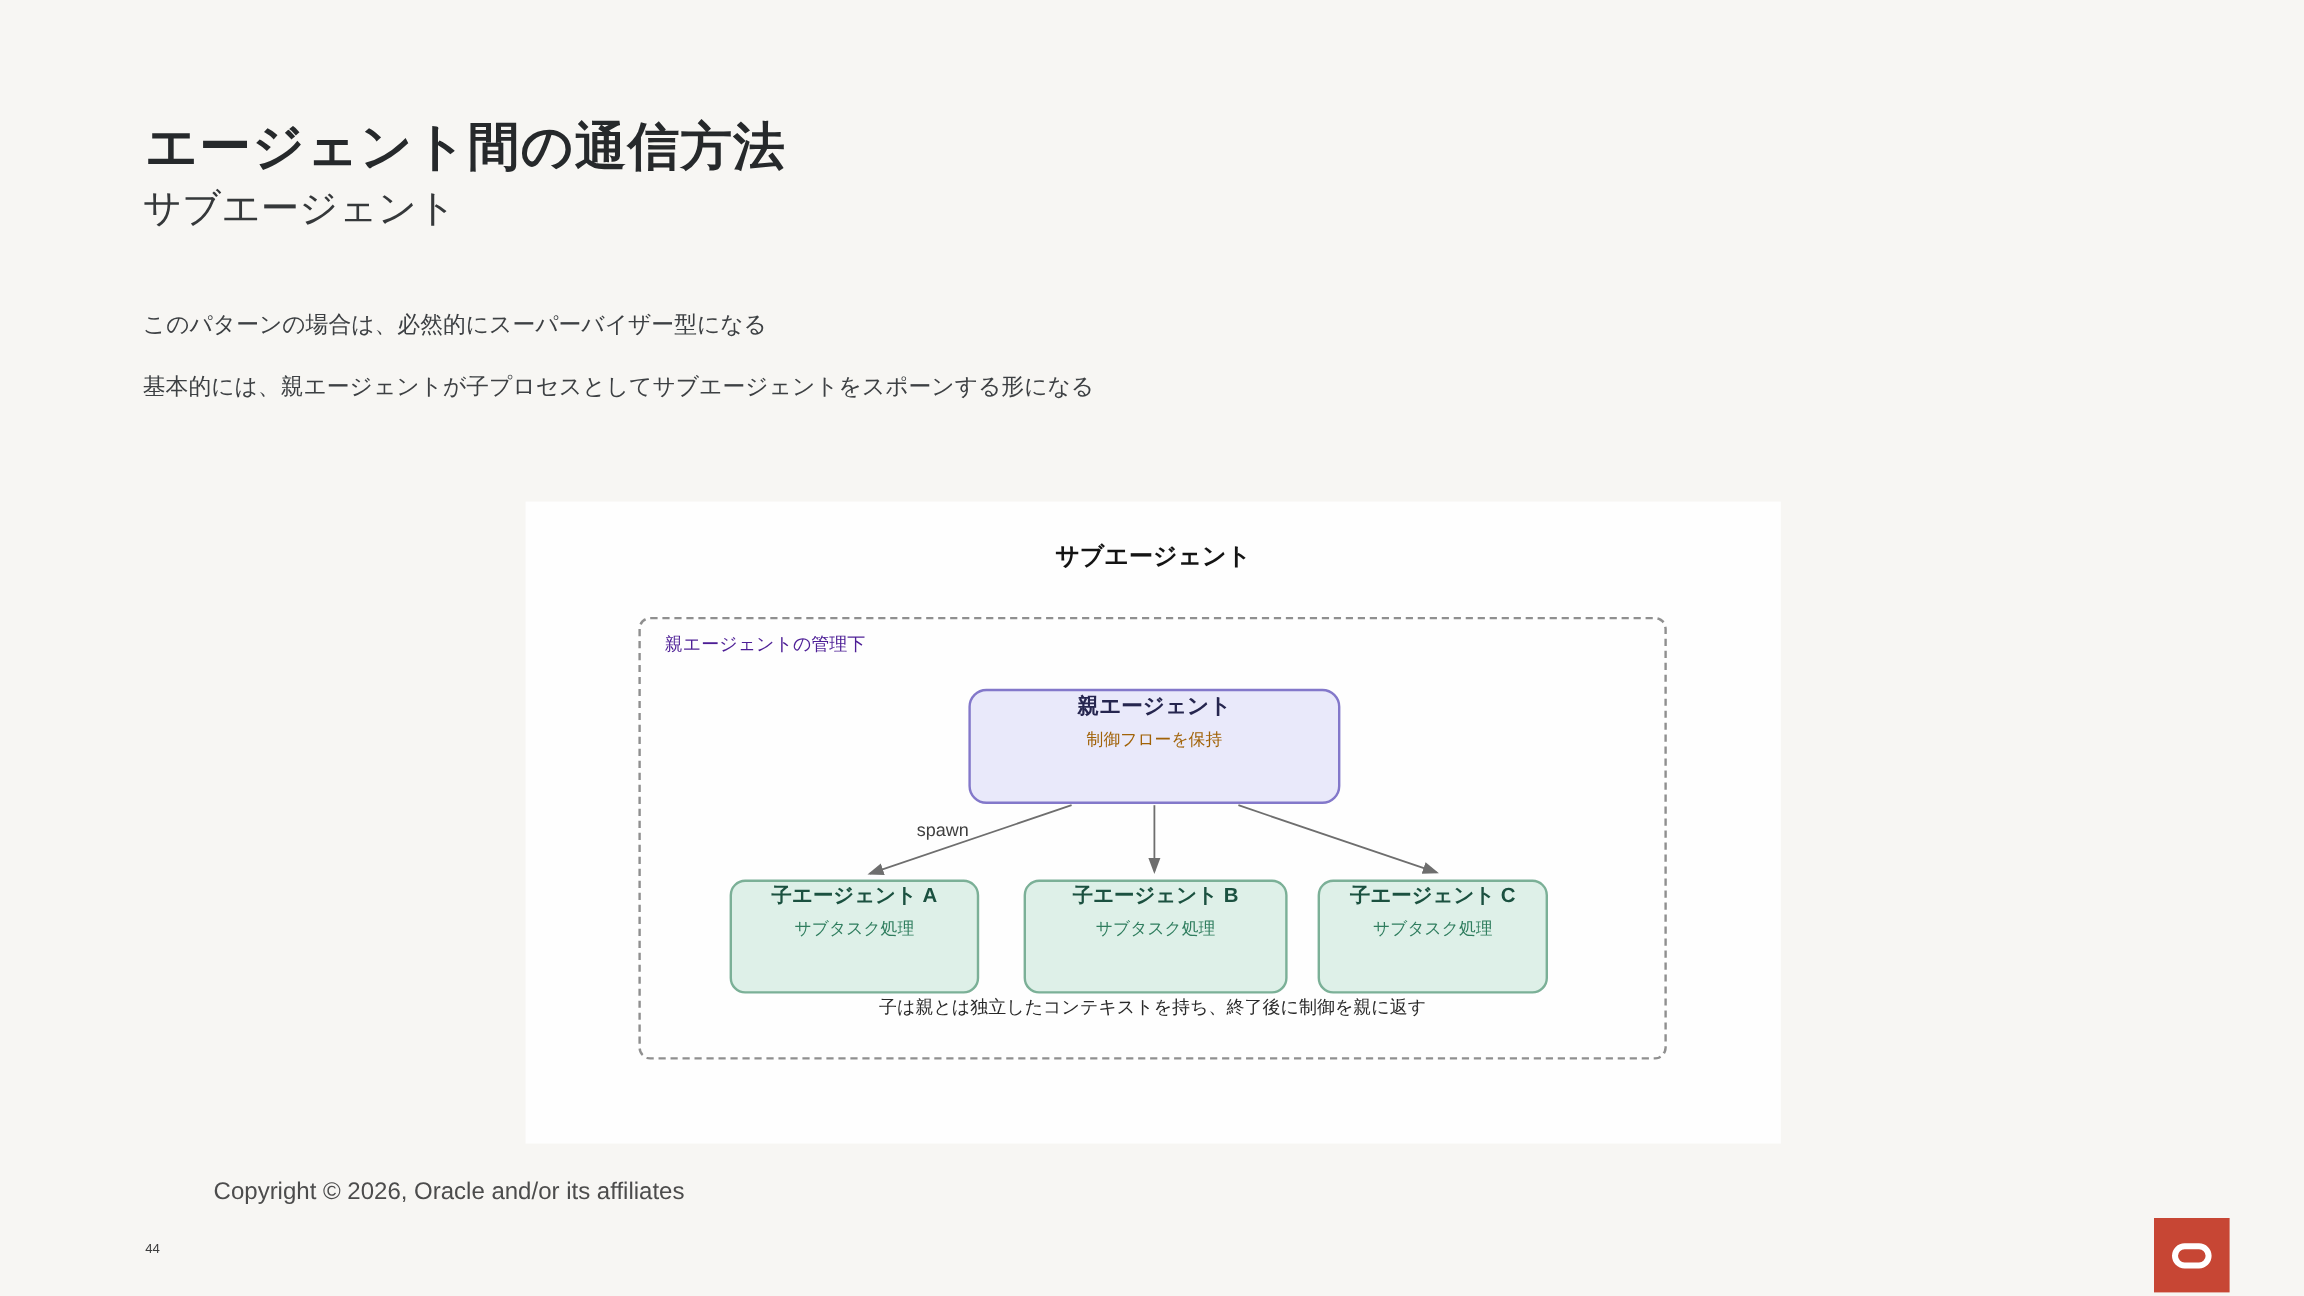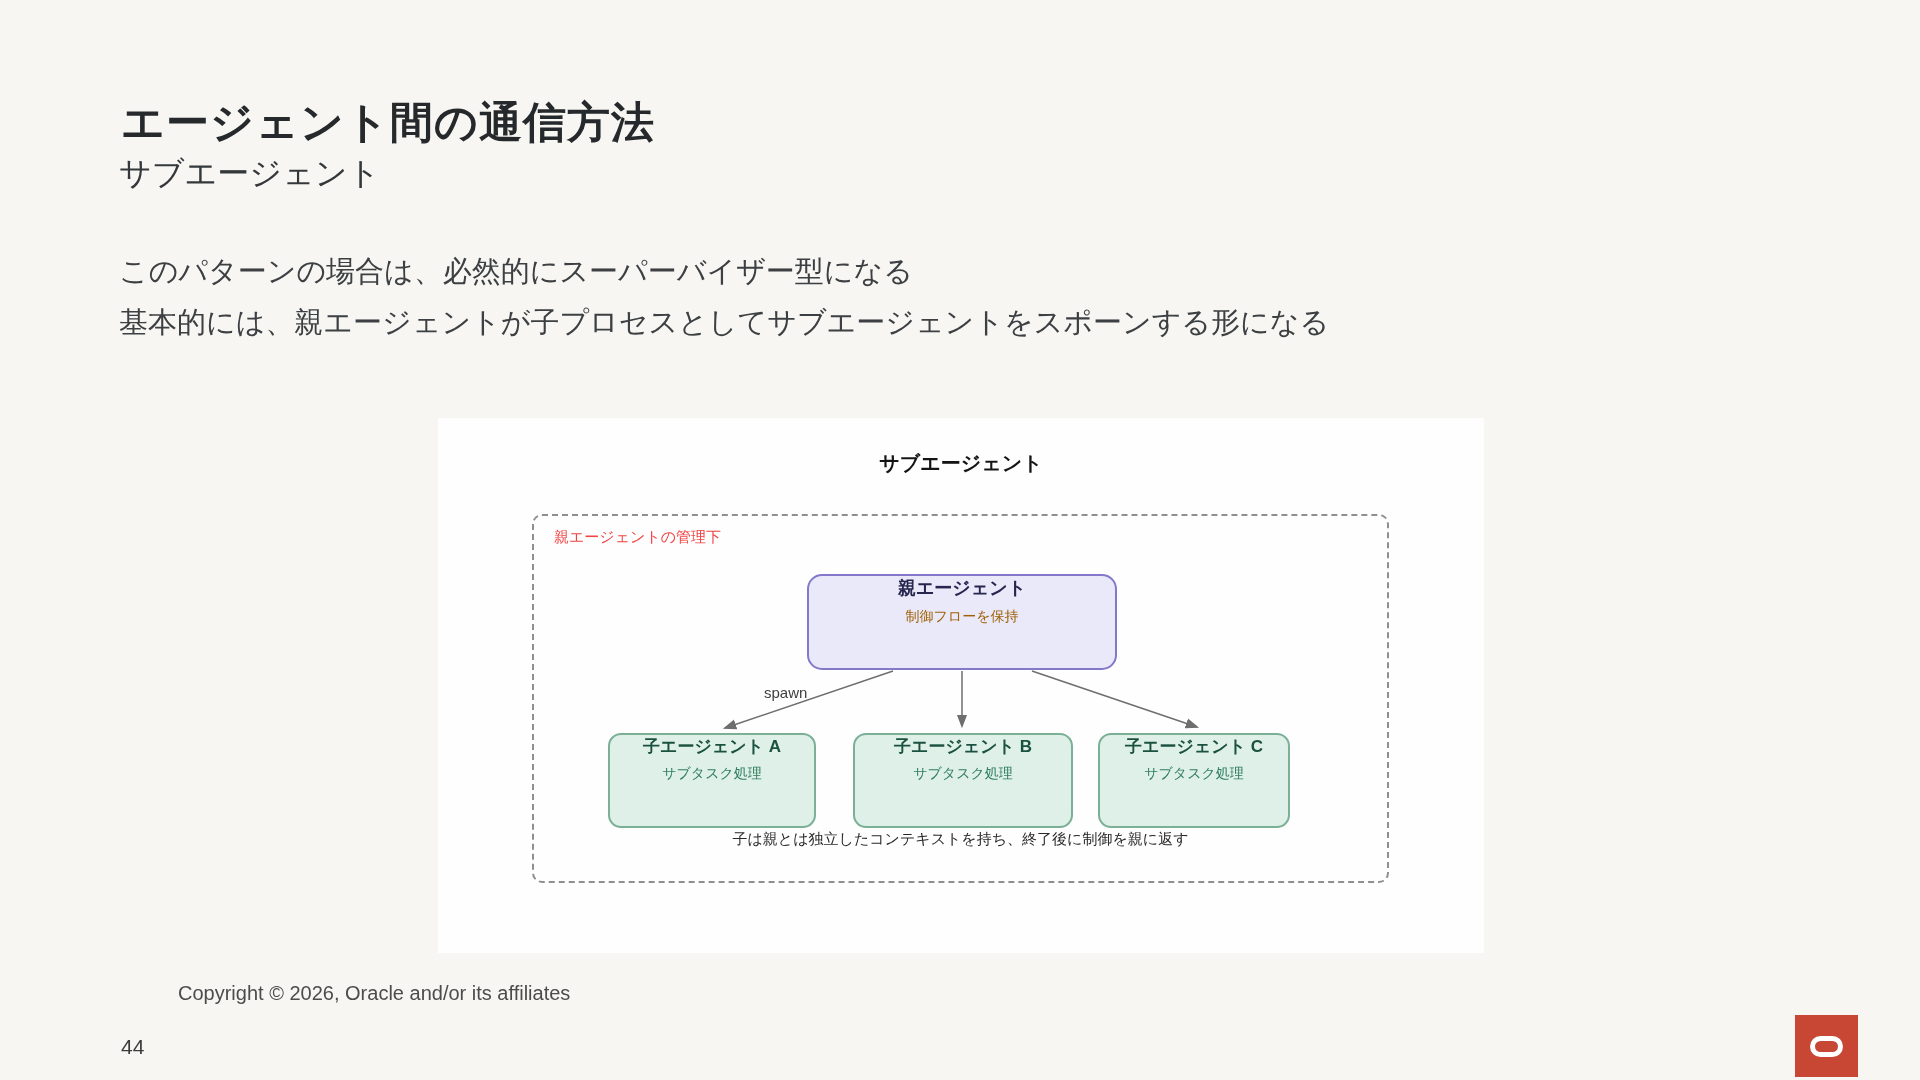--- a/index.html
+++ b/index.html
@@ -14,39 +14,39 @@
   .title{
     position:absolute;left:121px;top:94px;
     font-size:43px;font-weight:700;color:#26292b;letter-spacing:1px;
   }
   .subtitle{
     position:absolute;left:119px;top:152px;
     font-size:32px;font-weight:400;color:#35383a;
   }
   .body-text{
     position:absolute;left:119px;top:246px;
-    font-size:29px;color:#3d4043;line-height:51px;
+    font-size:19px;color:#3d4043;line-height:51px;
   }
 
   
   .diagram-panel{
     position:absolute;left:438px;top:418px;width:1046px;height:535px;
     background:#fefefe;
   }
   .diagram-title{
     position:absolute;left:0;top:32px;width:100%;
     text-align:center;font-size:20px;font-weight:700;color:#141414;
   }
   .dashed-box{
     position:absolute;left:94px;top:96px;width:857px;height:369px;
     border:2px dashed #8f8f8f;border-radius:10px;box-sizing:border-box;
   }
   .dashed-label{
     position:absolute;left:20px;top:12px;
-    font-size:15px;color:#ef4444;
+    font-size:15px;color:#4c1d95;
   }
   .node{
     position:absolute;display:flex;flex-direction:column;
     align-items:center;justify-content:flex-start;box-sizing:border-box;
   }
   .parent-node{
     left:369px;top:156px;width:310px;height:96px;
     background:#e9e9fa;border:2px solid #8378ca;border-radius:15px;
   }
   .parent-node .node-title{font-size:18px;font-weight:700;color:#26264f;}
@@ -71,21 +71,21 @@
     text-align:center;font-size:15px;color:#292929;
   }
   .diagram-caption{
     position:absolute;left:167px;top:487px;
     font-size:15.5px;color:#292929;
   }
 
   
   .page-number{
     position:absolute;left:121px;top:1035px;
-    font-size:21px;color:#3c3c3c;
+    font-size:11px;color:#3c3c3c;
   }
   .copyright{
     position:absolute;left:178px;top:982px;
     font-size:20px;color:#4c4c4c;
   }
   .oracle-logo{
     position:absolute;left:1795px;top:1015px;width:63px;height:62px;
     background:#c74634;display:flex;align-items:center;justify-content:center;
   }
   .oracle-o{

